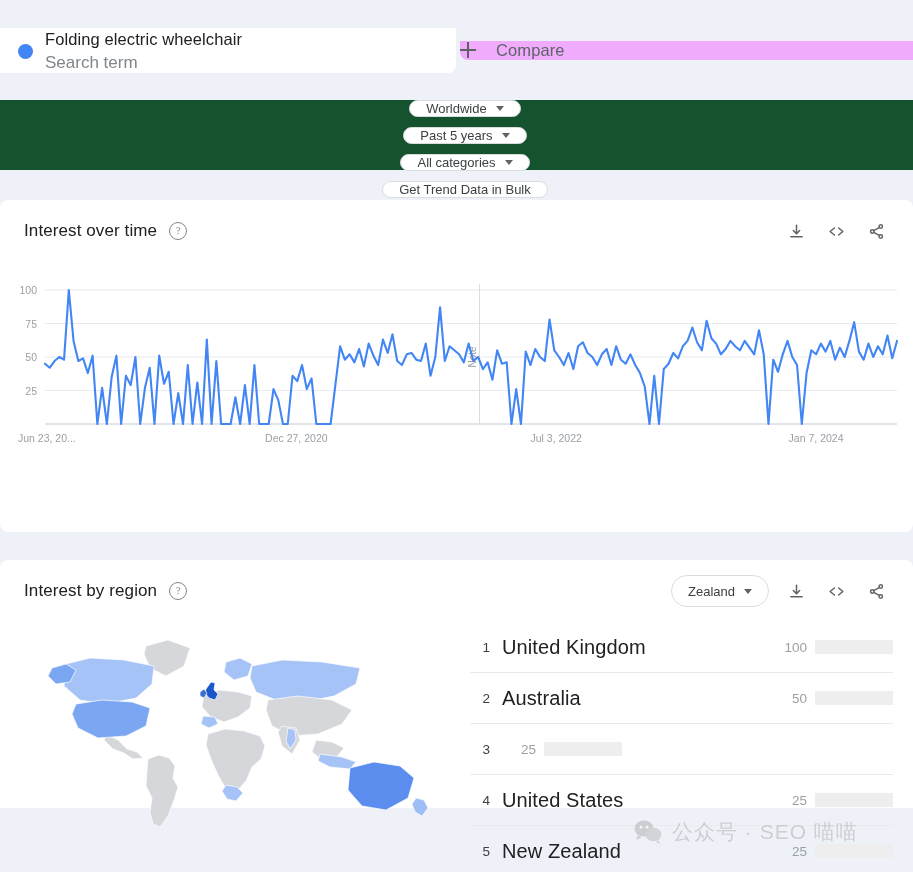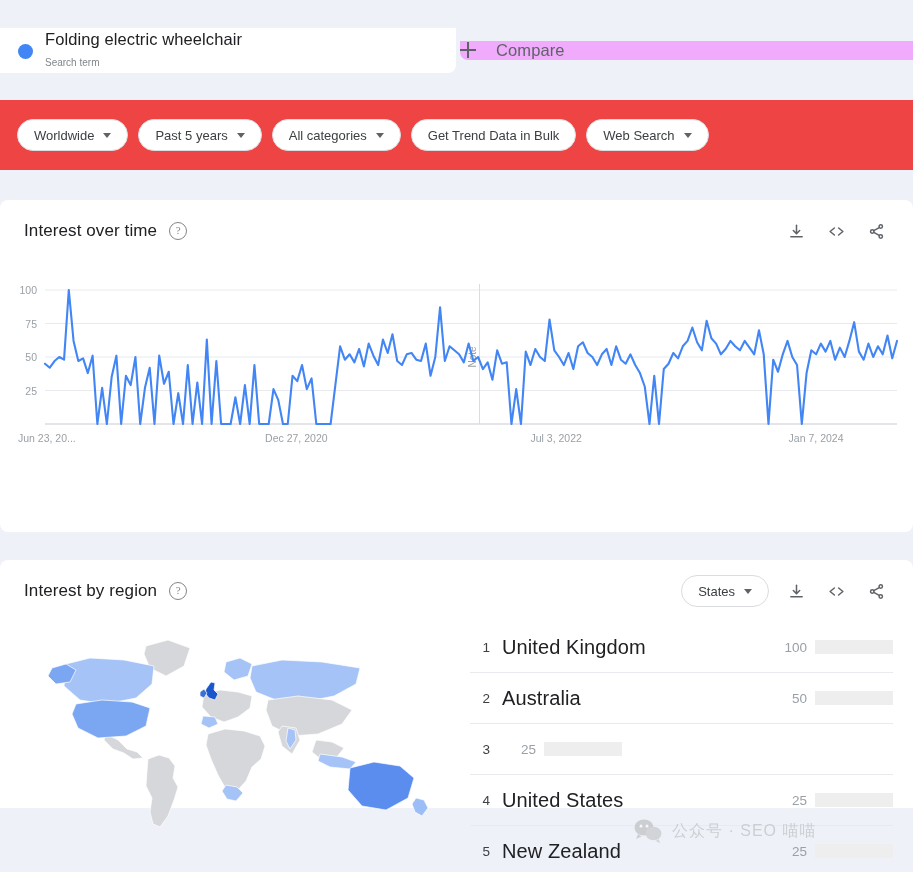--- a/index.html
+++ b/index.html
@@ -36,21 +36,21 @@
     margin-top: 2px;
   }
   .term-text { display: flex; flex-direction: column; justify-content: center; }
   .term-title {
     font-size: 16.5px;
     color: #202124;
     line-height: 22px;
     letter-spacing: .1px;
   }
   .term-sub {
-    font-size: 10px;
+    font-size: 17px;
     color: #80868b;
     line-height: 20px;
     margin-top: 3px;
   }
   .compare-card {
     flex: 1;
     background: #f0abfc;
     border-radius: 0 0 0 8px;
     display: flex;
     align-items: center;
@@ -64,26 +64,27 @@
   .plus-icon::before, .plus-icon::after {
     content: ""; position: absolute; background: #5f6368;
   }
   .plus-icon::before { left: 0; top: 7px; width: 16px; height: 1.6px; }
   .plus-icon::after  { top: 0; left: 7px; height: 16px; width: 1.6px; }
   .compare-label { font-size: 16.5px; color: #5f6368; letter-spacing: .1px; }
 
   
   .filter-bar {
     height: 70px;
-    background: #ef4444;
+    background: #14532d;
     display: flex;
     align-items: center;
     padding-left: 17px;
     gap: 10px;
     box-sizing: border-box;
+    flex-direction: column;
   }
   .chip {
     height: 30px;
     border: 1px solid #dadce0;
     border-radius: 16px;
     background: #fff;
     display: flex;
     align-items: center;
     padding: 0 16px;
     font-size: 13px;
@@ -183,21 +184,21 @@
   
   .watermark {
     position: absolute;
     left: 633px; top: 818px;
     display: flex;
     align-items: center;
     pointer-events: none;
     opacity: .55;
   }
   .wm-text {
-    font-size: 16px;
+    font-size: 21px;
     color: #b3b3b3;
     letter-spacing: 1px;
     margin-left: 9px;
     white-space: nowrap;
   }
 </style>
 </head>
 <body>
 
 <div class="top-row">
@@ -285,21 +286,21 @@
       </svg>
   </div>
 </div>
 
 <div class="card region-card">
   <div class="card-head">
     <span class="card-title">Interest by region</span>
     <span class="help-icon">?</span>
     <span class="head-spacer"></span>
     <span class="chip">
-      <span>States</span>
+      <span>Zealand</span>
       <span class="caret"></span>
     </span>
     <span class="icon-btn">
       <svg width="17" height="17" viewBox="0 0 24 24" fill="none" stroke="#5f6368" stroke-width="2.1" stroke-linecap="round" stroke-linejoin="round">
         <path d="M12 3v11"></path>
           <path d="M7.5 10.5L12 15l4.5-4.5"></path>
           <path d="M4 19.5h16"></path>
       </svg>
     </span>
     <span class="icon-btn">

